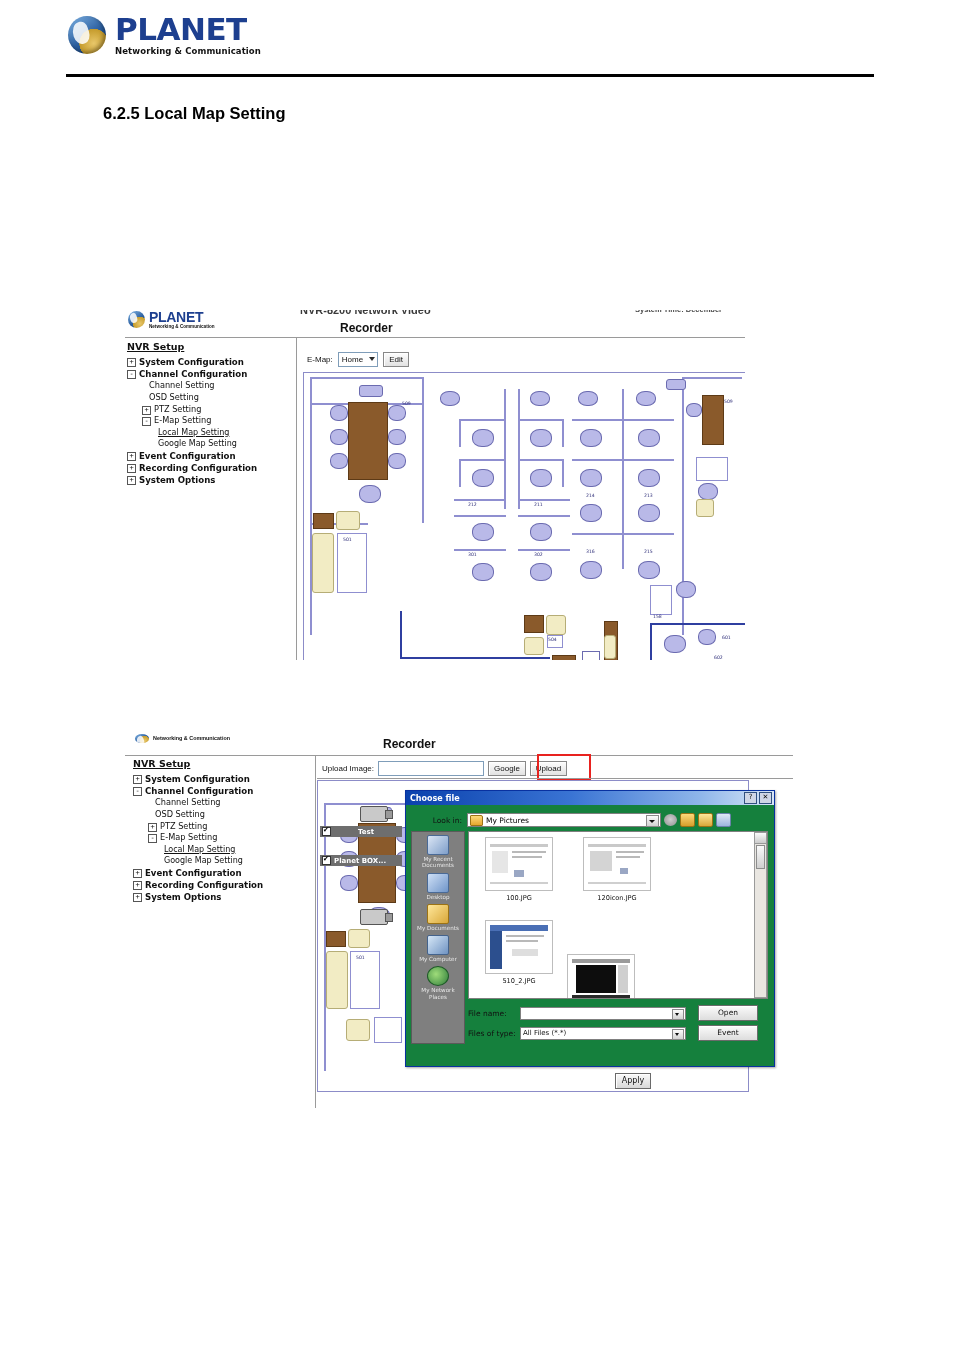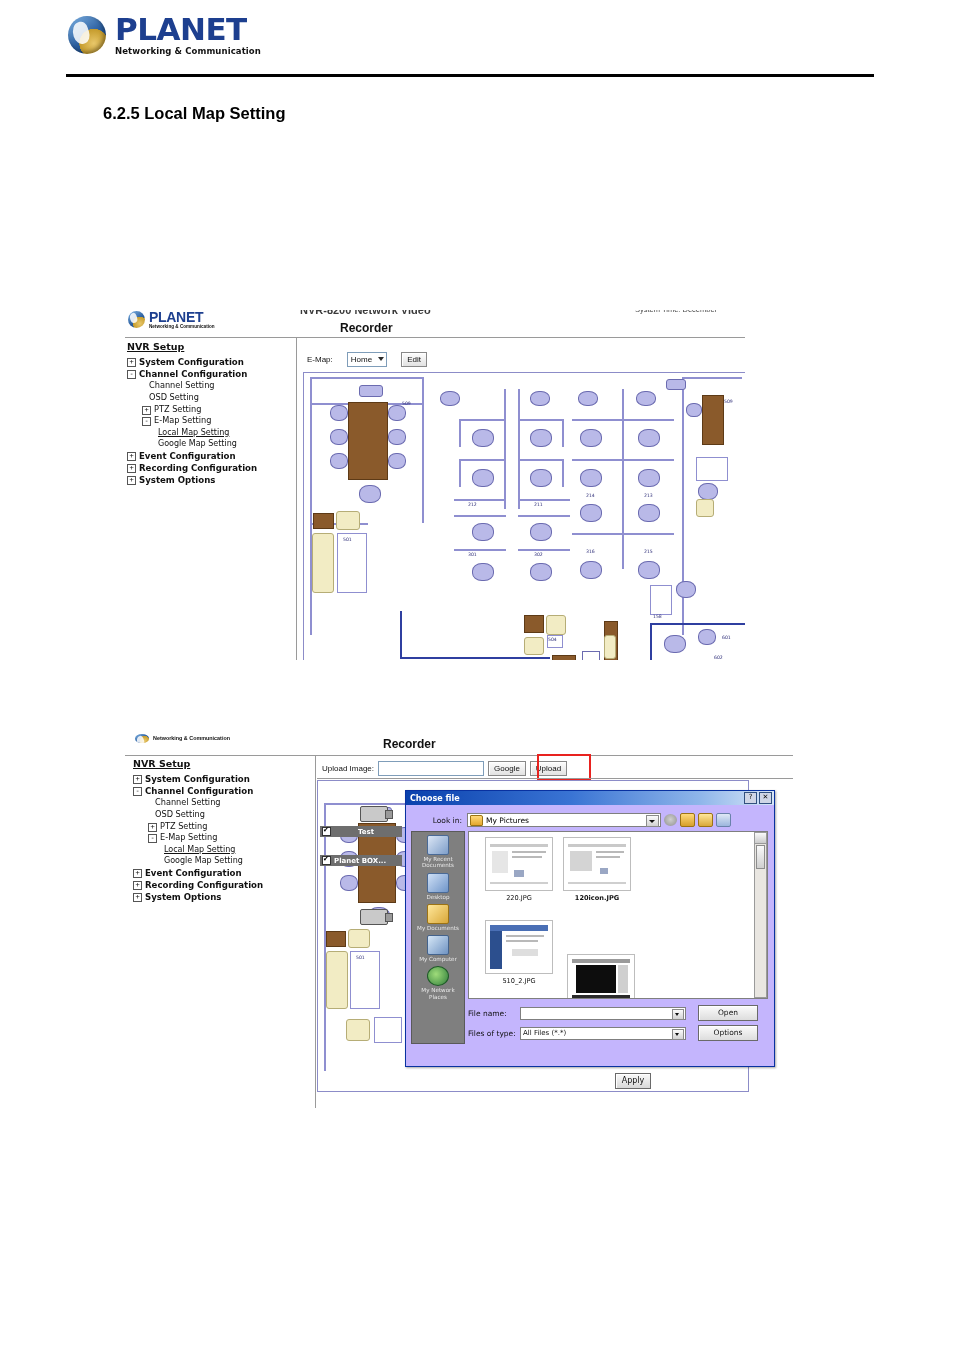--- a/index.html
+++ b/index.html
@@ -88,21 +88,21 @@
   .tree-l1 { font-weight:bold; font-size:8.6px; }
   .tree-l2 { font-size:8.2px; }
   .tree-l3 { font-size:8px; }
   .tree-underline { text-decoration:underline; }
   .indent1 { padding-left:0px; }
   .indent2 { padding-left:15px; }
   .indent3 { padding-left:22px; }
   .indent4 { padding-left:31px; }
 
   
-  .emap-bar { position:absolute; display:flex; align-items:center; gap:14px; }
+  .emap-bar { position:absolute; display:flex; align-items:center; gap:5px; }
   .emap-label { font-size:8px; color:#111; }
   .ui-select {
     border:1px solid #7f9db9; background:#fff; font-size:8px; color:#111;
     padding:1px 14px 1px 3px; position:relative; height:11px; line-height:11px;
   }
   .ui-select::after{
     content:""; position:absolute; right:2px; top:4px;
     border-left:3px solid transparent; border-right:3px solid transparent;
     border-top:4px solid #2b2b2b;
   }
@@ -155,21 +155,21 @@
   
   .upload-bar { position:absolute; display:flex; align-items:center; gap:4px; }
   .upload-label { font-size:8px; color:#111; }
   .ui-input {
     border:1px solid #7f9db9; background:#fff; height:11px; font-size:8px; color:#111;
   }
   .hl-red { position:absolute; border:2px solid #e8221f; }
 
   
   .dlg {
-    position:absolute; background:#c4b5fd; border:1px solid #0831a0;
+    position:absolute; background:#15803d; border:1px solid #0831a0;
     box-shadow:1px 1px 2px rgba(0,0,0,.35); font-family:"DejaVu Sans", sans-serif;
   }
   .dlg-title {
     height:14px; background:linear-gradient(90deg,#0a41ad 0%, #3a74d4 45%, #8fb6ea 80%, #d8e6f8 100%);
     display:flex; align-items:center; justify-content:space-between; padding:0 2px;
   }
   .dlg-title-txt { color:#fff; font-size:8px; font-weight:bold; padding-left:2px; }
   .dlg-title-btns { display:flex; gap:2px; }
   .dlg-tb {
     width:11px; height:10px; background:#cfd6e6; border:1px solid #31507f;
@@ -263,21 +263,21 @@
   <div class="planet-mini" style="left:3px; top:0px;">
     <div class="g"></div>
     <div class="t">
       <div class="n">PLANET</div>
       <div class="s">Networking &amp; Communication</div>
     </div>
   </div>
 
   <div class="nvr-title-cut" style="left:175px; top:-6px; width:210px; height:11px; font-size:11px; color:#3a3a3a;text-decoration:underline;">NVR-8200 Network Video</div>
   <div class="nvr-title-cut" style="left:215px; top:11px; font-size:12px;">Recorder</div>
-  <div class="nvr-sys-time" style="left:510px; top:-5px; width:125px; height:10px; font-size:7.5px; color:#4a4a4a;">System Time: December</div>
+  <div class="nvr-sys-time" style="left:510px; top:-5px; width:125px; height:10px; font-size:7.5px; color:#4a4a4a;font-weight:bold;">System Time: December</div>
 
   <div class="nvr-rule" style="left:0px; top:27px; width:620px;"></div>
   <div class="nvr-rule" style="left:171px; top:28px; width:1px; height:322px; background:#9a9a9a;"></div>
 
   <div class="nvr-tree" style="left:2px; top:31px; width:165px;">
     <div class="nvr-setup-title">NVR Setup</div>
 
     <div class="tree-row indent1">
       <span class="tree-pm">+</span>
       <span class="tree-l1">System Configuration</span>
@@ -611,24 +611,24 @@
         <div class="thumb-box">
           <div class="mini-shot" style="left:4px; top:4px; width:58px; height:44px;">
             <div class="ms-line" style="left:0; top:2px; width:58px; height:3px; background:#c9c9c9;"></div>
             <div class="ms-line" style="left:2px; top:9px; width:16px; height:22px; background:#e6e6e6;"></div>
             <div class="ms-line" style="left:22px; top:9px; width:34px; height:2px;"></div>
             <div class="ms-line" style="left:22px; top:14px; width:30px; height:2px;"></div>
             <div class="ms-line" style="left:24px; top:28px; width:10px; height:7px; background:#9aa7c4;"></div>
             <div class="ms-line" style="left:0; top:40px; width:58px; height:2px; background:#cfcfcf;"></div>
           </div>
         </div>
-        <div class="thumb-name">220.JPG</div>
-      </div>
-
-      <div class="thumb-cell" style="left:82px; top:5px; width:92px;font-weight:bold;">
+        <div class="thumb-name">100.JPG</div>
+      </div>
+
+      <div class="thumb-cell" style="left:102px; top:5px; width:92px;">
         <div class="thumb-box">
           <div class="mini-shot" style="left:4px; top:4px; width:58px; height:44px;">
             <div class="ms-line" style="left:0; top:2px; width:58px; height:3px; background:#c9c9c9;"></div>
             <div class="ms-line" style="left:2px; top:9px; width:22px; height:20px; background:#d4d4d4;"></div>
             <div class="ms-line" style="left:28px; top:9px; width:28px; height:2px;"></div>
             <div class="ms-line" style="left:28px; top:14px; width:24px; height:2px;"></div>
             <div class="ms-line" style="left:32px; top:26px; width:8px; height:6px; background:#9aa7c4;"></div>
             <div class="ms-line" style="left:0; top:40px; width:58px; height:2px; background:#cfcfcf;"></div>
           </div>
         </div>
@@ -674,16 +674,16 @@
         <span class="arrow"></span>
       </span>
       <span class="dlg-btn" style="width:58px; margin-left:12px;">Open</span>
     </div>
 
     <div class="dlg-row" style="left:62px; top:234px; width:296px;">
       <span class="dlg-lbl" style="width:52px;">Files of type:</span>
       <span class="dlg-combo" style="width:162px;">All Files (*.*)
         <span class="arrow"></span>
       </span>
-      <span class="dlg-btn" style="width:58px; margin-left:12px;">Options</span>
+      <span class="dlg-btn" style="width:58px; margin-left:12px;">Event</span>
     </div>
   </div>
 </div>
 
 </body></html>

